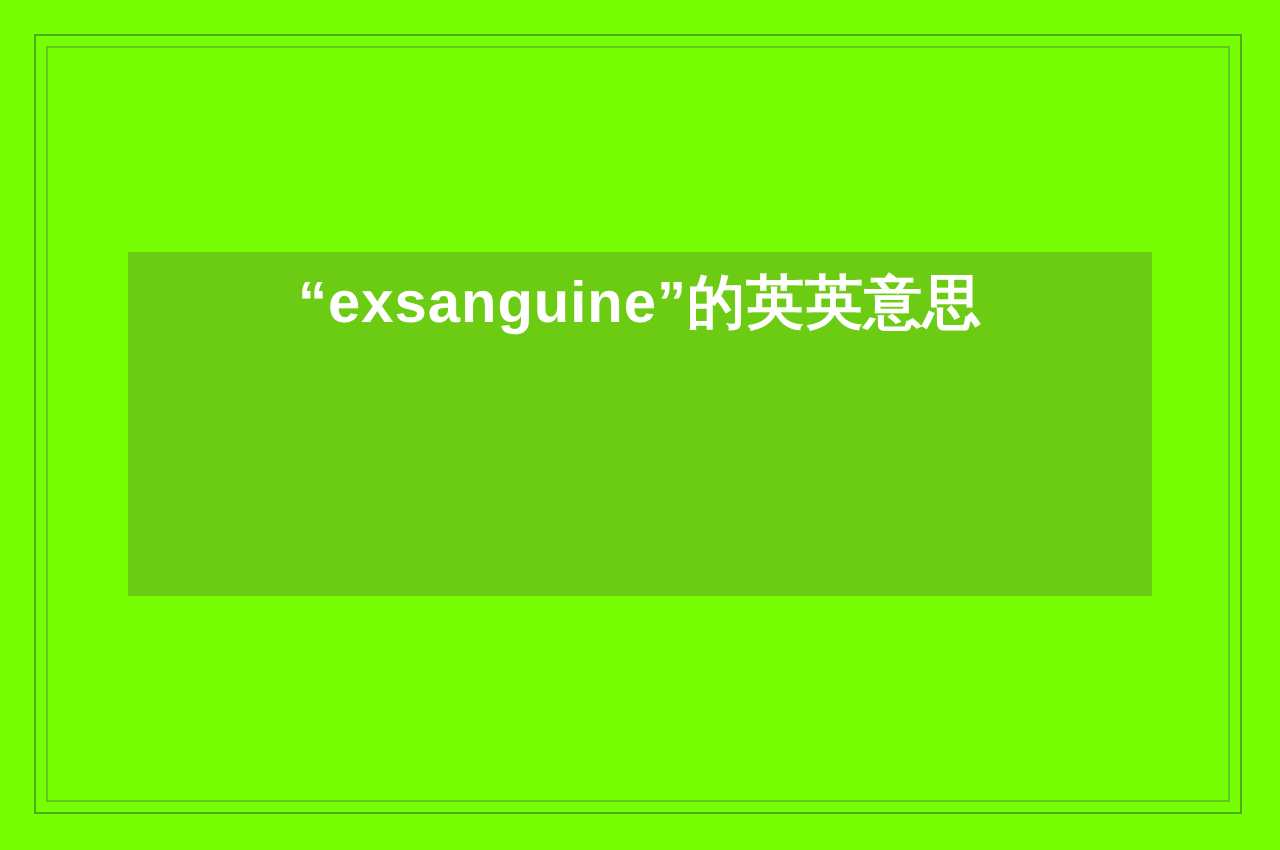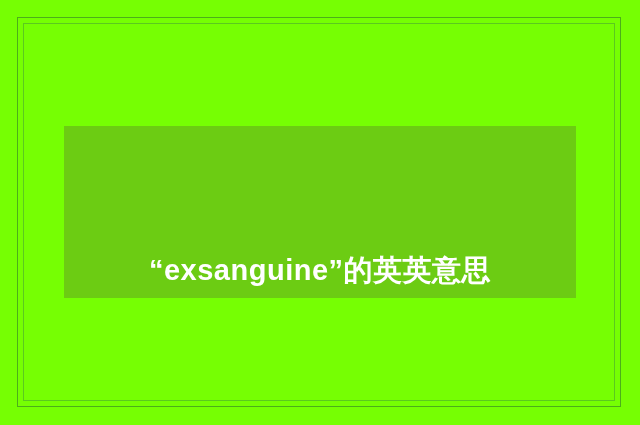--- a/index.html
+++ b/index.html
@@ -40,21 +40,21 @@
   }
   
   .banner {
     position: absolute;
     left: 64px;
     top: 126px;
     width: 512px;
     height: 172px;
     background: #6ccc13;
     display: flex;
-    align-items: flex-end;
+    align-items: flex-start;
     justify-content: center;
     box-sizing: border-box;
     padding: 0 44px;
   }
   .banner-text {
     color: #ffffff;
     font-size: 29px;
     font-weight: bold;
     line-height: 1.85;
     text-align: center;

